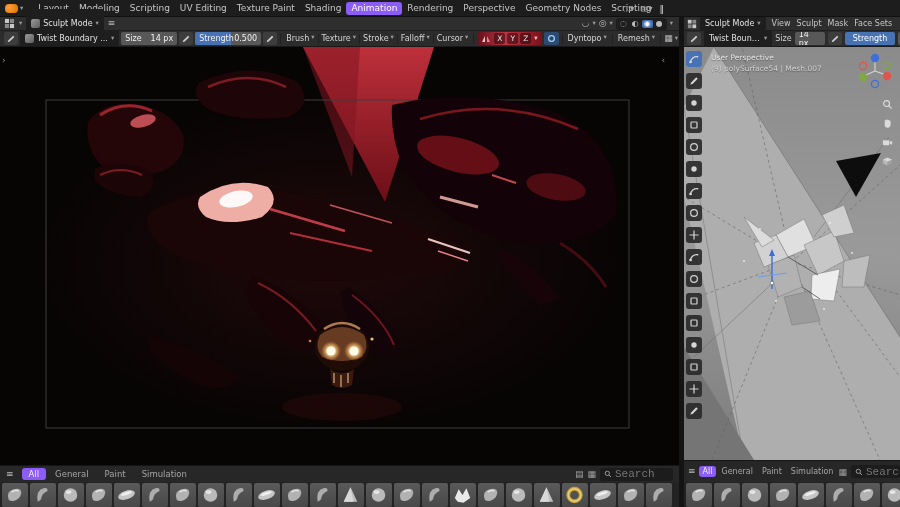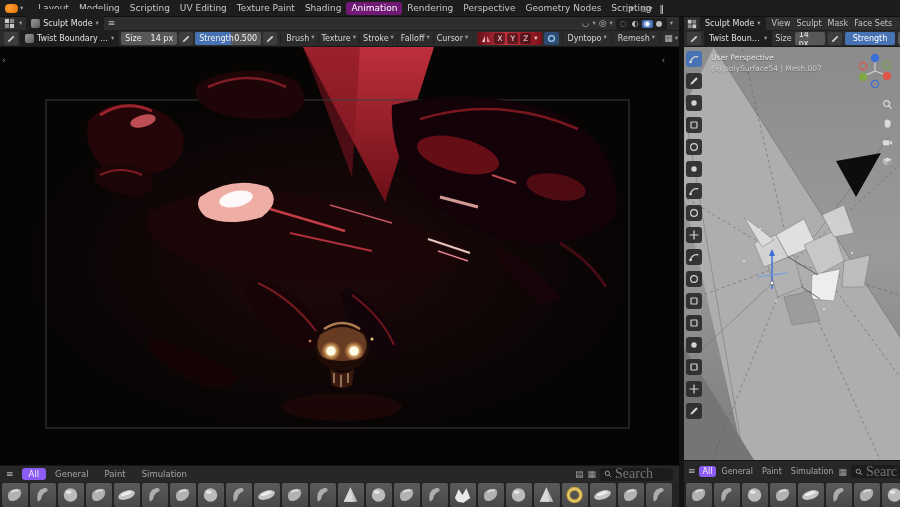--- a/index.html
+++ b/index.html
@@ -3,21 +3,21 @@
 <meta charset="utf-8">
 <style>
 *{margin:0;padding:0;box-sizing:border-box;user-select:none}
 html,body{width:900px;height:507px;overflow:hidden;background:#111;font-family:"DejaVu Sans",sans-serif}
 #app{position:absolute;inset:0;width:900px;height:507px;background:#1c1c1c}
 
 .topbar{position:absolute;left:0;top:0;width:900px;height:17px;background:#1d1d1d;display:flex;align-items:center;padding-left:5px;gap:2px;border-bottom:1px solid #101010}
 .blogo{width:13px;height:9px;border-radius:4px;background:radial-gradient(circle at 35% 40%,#ff9f3a,#e87d0d 70%);display:inline-block}
 .row{display:flex;align-items:center}
 .mitem{font-size:9px;color:#c6c6c6;padding:1px 5px;border-radius:3px;white-space:nowrap;line-height:11px}
-.mitem.active{background:#701a75;color:#fff}
+.mitem.active{background:#8b5cf6;color:#fff}
 .ws-tabs{margin-left:8px}
 .caret{font-size:6.5px;color:#9a9a9a;line-height:1}
 .topbar-right{position:absolute;right:236px;top:0;height:17px;display:flex;align-items:center;gap:7px}
 .ticon{color:#a8a8a8;font-size:8px}
 
 .lheader{position:absolute;left:0;top:17px;width:679px;height:14px;background:#2e2e2e;display:flex;align-items:center;gap:4px;padding:0 4px;border-bottom:1px solid #1f1f1f}
 .pill{background:#1e1e1e;border-radius:3px;height:30px;display:flex;align-items:center;gap:3px;padding:0 5px;color:#e2e2e2;font-size:8px;white-space:nowrap}
 .hicon{color:#b9b9b9;font-size:9px;display:flex;align-items:center;line-height:1}
 .lheader-right{margin-left:auto;display:flex;align-items:center;gap:3px;padding-right:2px}
 .shadegrp{display:flex;align-items:center;background:#1e1e1e;border-radius:3px;padding:0 2px;height:12px;gap:1px}
@@ -55,21 +55,21 @@
 .navgizmo{position:absolute;right:5px;top:4px}
 .navicons{position:absolute;right:7px;top:52px;display:flex;flex-direction:column;gap:8px;opacity:.92}
 .navicons span{display:flex}
 
 .lshelfhead{position:absolute;left:0;top:465px;width:679px;height:17px;background:#272727;display:flex;align-items:center;gap:2px;padding:0 6px;border-top:1px solid #151515}
 .stab{font-size:8.5px;color:#a5a5a5;padding:1px 7px;border-radius:3px;white-space:nowrap}
 .stab.active{background:#8b5cf6;color:#f2f2f2}
 .shelf-right{margin-left:auto;display:flex;align-items:center;gap:4px}
 .gicon{color:#9f9f9f;font-size:9px}
 .search{background:#1c1c1c;border-radius:3px;height:13px;display:flex;align-items:center;gap:3px;padding:0 4px}
-.search input{background:transparent;border:none;outline:none;color:#cfcfcf;font-size:14px;width:54px;font-family:Liberation Serif, serif}
+.search input{background:transparent;border:none;outline:none;color:#cfcfcf;font-size:11px;width:54px;font-family:Liberation Mono, monospace}
 .search.narrow input{width:32px}
 .lthumbs{position:absolute;left:0;top:482px;width:679px;height:25px;background:#232323;display:flex;gap:2px;padding:1px 0 0 2px;overflow:hidden}
 .tile{width:26px;height:24px;border-radius:2px;background:linear-gradient(180deg,#5a5a5a,#484848);flex:none;display:flex}
 .rshelfhead{position:absolute;left:684px;top:460px;width:216px;height:22px;background:#272727;display:flex;align-items:center;gap:1px;padding:0 4px;border-top:1px solid #151515;overflow:hidden}
 .rshelfhead .stab{padding:1px 4px;font-size:8px}
 .rthumbs{position:absolute;left:684px;top:482px;width:216px;height:25px;background:#232323;display:flex;gap:2px;padding:1px 0 0 2px;overflow:hidden}
 </style>
 </head>
 <body>
 

